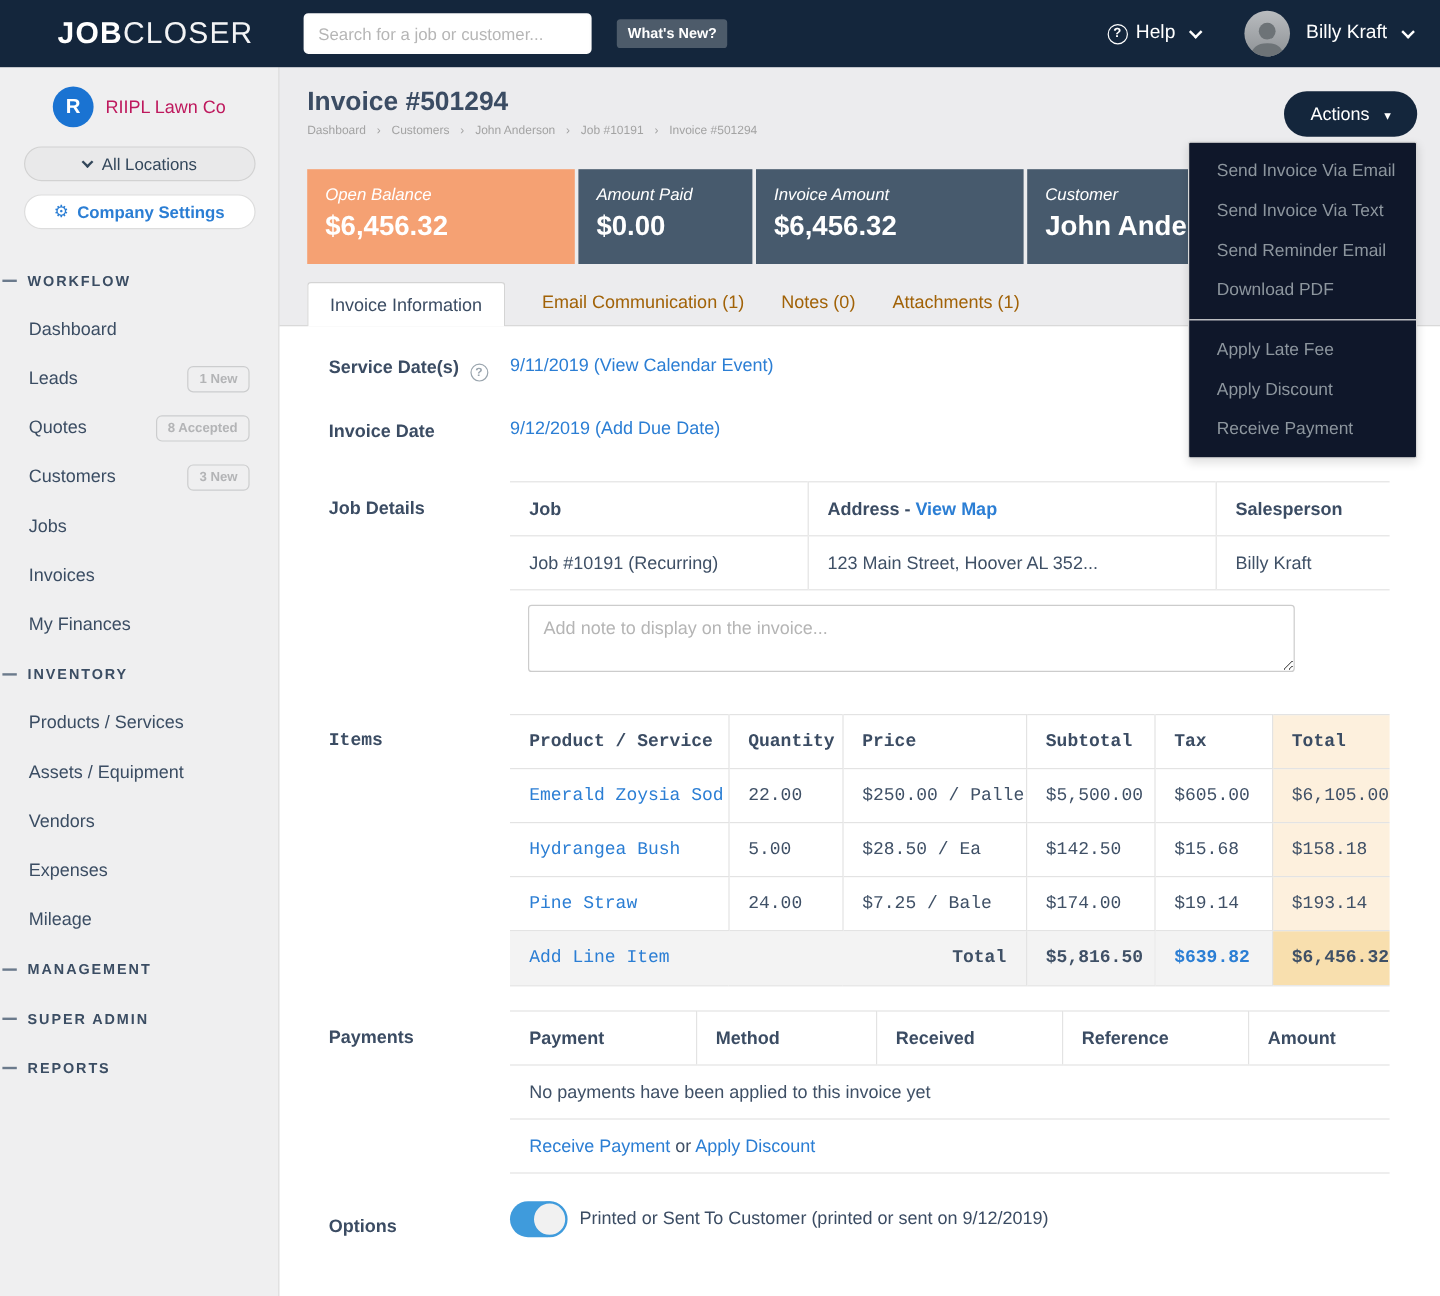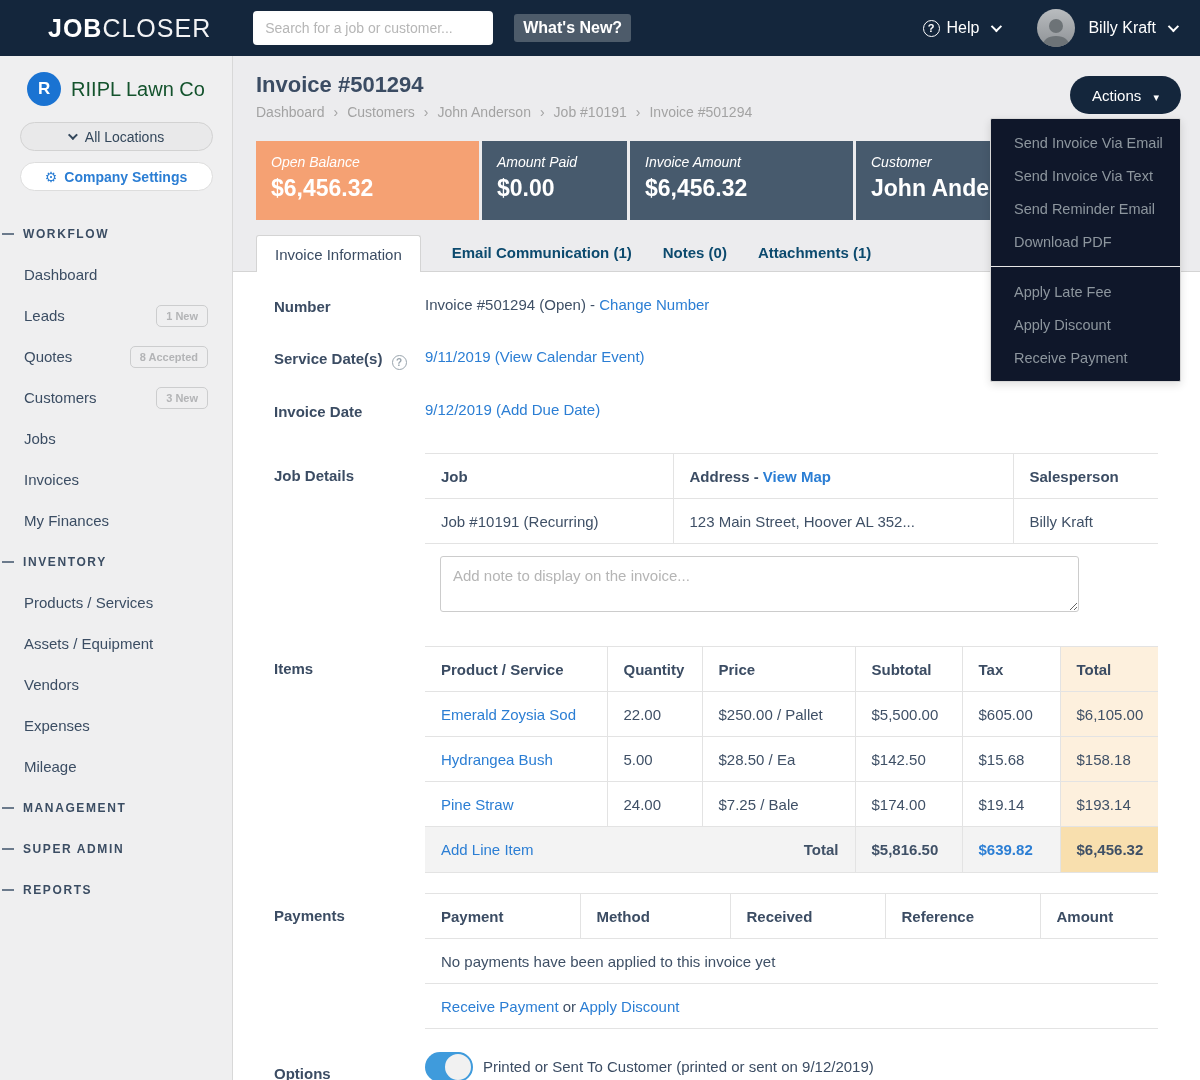--- a/index.html
+++ b/index.html
@@ -10,59 +10,59 @@
   .navbar { position:absolute; left:0; top:0; width:1200px; height:56px;
     background:#14263c; display:flex; align-items:center; padding:0 24px 0 48px; z-index:100; }
   .logo { color:#fff; font-size:25px; letter-spacing:1px; cursor:pointer; }
   .logo .b { font-weight:800; }
   .logo .l { font-weight:300; opacity:.95; }
   .nav-search { margin-left:42px; width:240px; height:34px; border:2px solid #fdfdfd;
     border-radius:4px; background:#fff; font-size:14px; padding:0 10px; color:#444;
     font-family:inherit; outline:none; }
   .nav-search::placeholder { color:#b6b6b6; }
   .whats-new { margin-left:21px; background:#4d5b6a; color:#fff; border:none; border-radius:3px;
-    font-size:16px; font-weight:bold; padding:5px 9px; cursor:pointer; font-family:inherit; }
+    font-size:12px; font-weight:bold; padding:5px 9px; cursor:pointer; font-family:inherit; }
   .nav-right { margin-left:auto; display:flex; align-items:center; }
   .help-menu { display:flex; align-items:center; color:#fff; font-size:16px; cursor:pointer; }
   .circle-q { display:inline-flex; align-items:center; justify-content:center; width:17px; height:17px;
     border:1.5px solid #fff; border-radius:50%; font-size:11px; font-weight:bold; margin-right:7px; }
   .chev { display:inline-block; width:8px; height:8px; border-right:2px solid #fff;
     border-bottom:2px solid #fff; transform:rotate(45deg) translateY(-2px); margin-left:12px; }
   .avatar { width:38px; height:38px; border-radius:50%; margin-left:38px;
     background:linear-gradient(180deg,#b9bcbf,#8e9296); overflow:hidden; position:relative; cursor:pointer; }
   .avatar svg { position:absolute; left:0; top:3px; }
   .user-name { color:#fff; font-size:16px; margin-left:13px; cursor:pointer; }
 
   
   .sidebar { position:absolute; left:0; top:56px; width:233px; bottom:0;
     background:#efeff0; border-right:1px solid #d8d8d8; }
   .company { display:flex; align-items:center; justify-content:center; margin-top:16px; }
   .company-logo { width:34px; height:34px; border-radius:50%; background:#1a73d2; color:#fff;
     display:flex; align-items:center; justify-content:center; font-size:17px; font-weight:bold; }
-  .company-name { margin-left:10px; color:#14532d; font-size:20px; }
+  .company-name { margin-left:10px; color:#be185d; font-size:15px; }
   .pill { display:flex; align-items:center; justify-content:center; width:193px; height:29px;
     margin:0 auto; border-radius:15px; font-size:14px; cursor:pointer; }
   .pill-locations { margin-top:16px; background:#e9e9ea; border:1px solid #d2d2d2; color:#33475b; }
   .pill-settings { margin-top:11px; background:#fff; border:1px solid #ddd; color:#2b7ed4; font-weight:bold; }
   .chev-dn { display:inline-block; width:7px; height:7px; border-right:2px solid #33475b;
     border-bottom:2px solid #33475b; transform:rotate(45deg) translateY(-2px); margin-right:10px; }
   .gear { margin-right:7px; font-size:14px; color:#2b7ed4; }
   .nav-list { margin-top:22px; }
   .nav-section { display:flex; align-items:center; height:41px; color:#3b4d63; font-size:12px;
     font-weight:bold; letter-spacing:1.6px; cursor:pointer; }
   .dash-icon { width:12px; border-top:2px dashed #6b7a8c; margin:0 9px 0 2px; }
   .nav-item { display:flex; align-items:center; height:41px; padding-left:24px; color:#3b4d63;
     font-size:15px; cursor:pointer; position:relative; }
   .nav-badge { position:absolute; right:24px; border:1px solid #cccdce; border-radius:5px;
     color:#b3b4b6; font-size:11px; font-weight:bold; padding:4px 9px; background:transparent; }
 
   
   .main { position:absolute; left:233px; top:56px; right:0; bottom:0; background:#ececee; }
   .page-title { position:absolute; left:23px; top:16px; font-size:22px; font-weight:bold; color:#3b4c63; }
-  .breadcrumb { position:absolute; left:23px; top:48px; font-size:14px; color:#a3a3a3; }
+  .breadcrumb { position:absolute; left:23px; top:48px; font-size:10px; color:#a3a3a3; }
   .breadcrumb span { cursor:pointer; }
   .breadcrumb .sep { margin:0 9px; cursor:default; }
   .actions-btn { position:absolute; right:19px; top:20px; height:38px; padding:0 22px;
     background:#14263c; color:#fff; border:none; border-radius:19px; font-size:15px;
     font-family:inherit; cursor:pointer; }
   .actions-btn .caret { margin-left:8px; font-size:11px; }
   .dropdown { position:absolute; right:19px; top:62px; width:191px; background:#0f172a;
     border:1px solid #d8d8d8; border-radius:2px; box-shadow:0 3px 8px rgba(0,0,0,.12);
     z-index:60; padding:7px 0; }
   .dropdown-item { height:33px; display:flex; align-items:center; padding-left:23px;
@@ -75,21 +75,21 @@
   .stat-card.hl { background:#f5a173; }
   .stat-label { font-style:italic; font-size:14px; white-space:nowrap; }
   .stat-value { font-size:23px; font-weight:bold; margin-top:5px; white-space:nowrap; }
   .w1{width:223px;} .w2{width:145px;} .w3{width:223px;}
 
   .tabstrip { position:absolute; left:0; top:179px; right:0; height:37px;
     border-bottom:1px solid #d4d4d4; display:flex; align-items:flex-end; padding-left:23px; }
   .tab-active { background:#fff; border:1px solid #d4d4d4; border-bottom:none;
     border-radius:3px 3px 0 0; height:37px; line-height:37px; padding:0 18px;
     font-size:15px; color:#3b4c63; margin-bottom:-1px; cursor:pointer; }
-  .tab-link { color:#0c4a6e; font-size:15px; margin-left:31px; line-height:37px; cursor:pointer;font-weight:bold; }
+  .tab-link { color:#a16207; font-size:15px; margin-left:31px; line-height:37px; cursor:pointer; }
 
   .content { position:absolute; left:0; top:216px; right:0; bottom:0; background:#fff;
     padding:24px 0 0 41px; }
   .frow { display:flex; margin-bottom:33px; }
   .flabel { width:151px; font-size:15px; font-weight:bold; color:#3b4c63; flex:none; padding-top:2px; }
   .fvalue { font-size:15px; color:#3f5066; }
   a.link, .link { color:#2b7ed4; text-decoration:none; cursor:pointer; }
   .qmark { display:inline-flex; align-items:center; justify-content:center; width:15px; height:15px;
     border:1px solid #9aa5ae; border-radius:50%; color:#9aa5ae; font-size:10px; font-weight:bold;
     margin-left:5px; transform:translateY(2px); }
@@ -105,21 +105,21 @@
   .paytable { width:733px; }
   .col-total { background:#fdf0dd; }
   .footer-row td { background:#f3f3f3; height:46px; }
   .footer-row td.total-cell { background:#f8dfae; font-weight:bold; }
   .footer-flex { display:flex; justify-content:space-between; align-items:center; }
   .bold { font-weight:bold; }
   .note-box { margin:12px 0 0 15px; }
   .note-box textarea { width:639px; height:56px; border:1px solid #ccc; border-radius:3px;
     resize:vertical; font-family:inherit; font-size:15px; color:#555; padding:10px 12px; outline:none; }
   .note-box textarea::placeholder { color:#b5b5b5; }
-  .mt30 { margin-top:30px; } .mt20 { margin-top:20px; } .mt22 { margin-top:22px; }
+  .mt30 { margin-top:30px;font-family:Liberation Mono, monospace; } .mt20 { margin-top:20px; } .mt22 { margin-top:22px; }
   .items-label-pad { padding-top:14px; }
 
   .toggle { position:relative; width:46px; height:30px; border-radius:15px; background:#3f9bdc;
     flex:none; cursor:pointer; }
   .toggle .knob { position:absolute; right:-2px; top:0; width:30px; height:30px; border-radius:50%;
     background:#f1f1f1; border:2px solid #3f9bdc; }
   .options-row { display:flex; align-items:center; }
   .options-text { margin-left:12px; font-size:15px; color:#3b4c63; }
 </style>
 </head>
@@ -269,27 +269,20 @@
 
   <div class="tabstrip">
     <div class="tab-active">Invoice Information</div>
     <div class="tab-link">Email Communication (1)</div>
     <div class="tab-link">Notes (0)</div>
     <div class="tab-link">Attachments (1)</div>
   </div>
 
   <div class="content">
 
-    <div class="frow">
-      <div class="flabel">Number</div>
-      <div class="fvalue">
-        <span>Invoice #501294 (Open) -</span>
-        <span class="link">Change Number</span>
-      </div>
-    </div>
 
     <div class="frow">
       <div class="flabel">
         <span>Service Date(s)</span>
         <span class="qmark">?</span>
       </div>
       <div class="fvalue">
         <span class="link">9/11/2019</span>
         <span class="link">(View Calendar Event)</span>
       </div>

